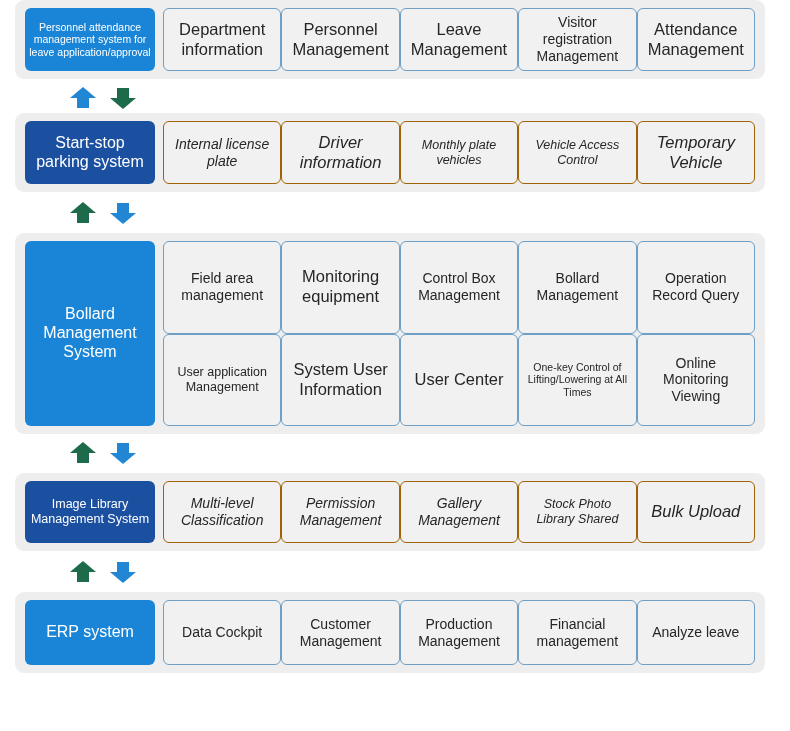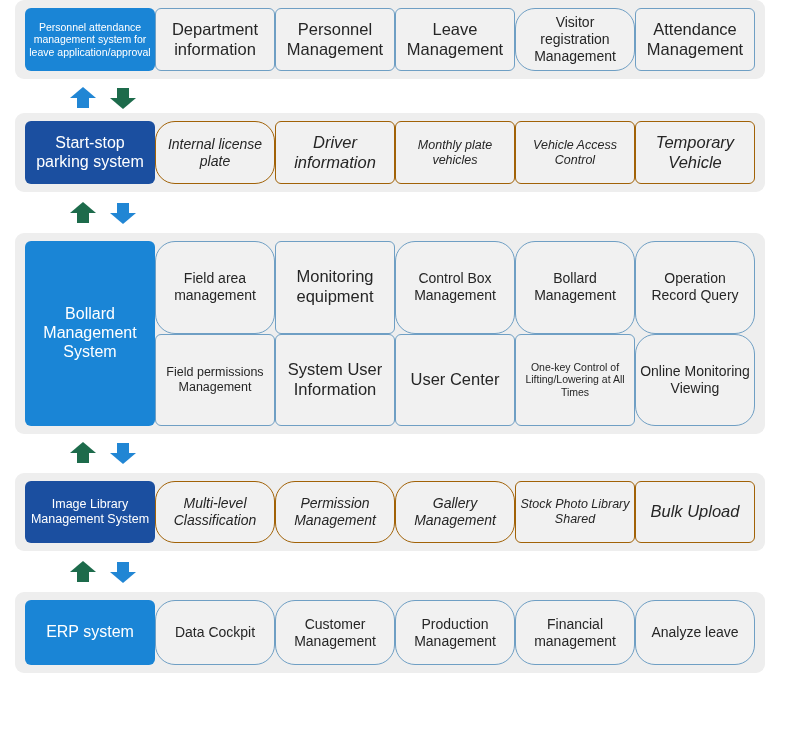--- a/index.html
+++ b/index.html
@@ -44,20 +44,21 @@
     line-height: 1.18;
     padding: 3px 4px;
   }
   .sys-header.bright { background: #1a85d6; }
   .sys-header.navy   { background: #1b4fa0; }
 
   
   .cards {
     flex: 1 1 auto;
     display: grid;
+    margin-left: 8px;
   }
   .cards.one-row { grid-template-columns: repeat(5, 1fr); grid-template-rows: 1fr; }
   .cards.two-row { grid-template-columns: repeat(5, 1fr); grid-template-rows: 1fr 1fr; }
 
   .card {
     background: #f1f1f1;
     border-radius: 6px;
     display: flex;
     align-items: center;
     justify-content: center;
@@ -65,21 +66,21 @@
     line-height: 1.2;
     color: #262626;
     padding: 3px 4px;
   }
   .card.blue-border  { border: 1px solid #6f9fc4; }
   .card.green-border { border: 1px solid #a16207; font-style: italic; }
 
   
   .t-xs  { font-size: 10.5px; }
   .t-sm  { font-size: 12.5px; }
-  .t-md  { font-size: 14px; border-radius: 20px; }
+  .t-md  { font-size: 14px; }
   .t-lg  { font-size: 16.5px; }
   .t-xl  { font-size: 16px; }
 
   
   .arrows {
     position: absolute;
     left: 70px;
     display: flex;
     gap: 14px;
     align-items: center;
@@ -162,21 +163,21 @@
   </div>
 
   <div class="panel" style="top:233px; height:201px;">
     <div class="sys-header bright t-xl">Bollard Management System</div>
     <div class="cards two-row">
       <div class="card blue-border t-md">Field area management</div>
       <div class="card blue-border t-lg">Monitoring equipment</div>
       <div class="card blue-border t-md">Control Box Management</div>
       <div class="card blue-border t-md">Bollard Management</div>
       <div class="card blue-border t-md">Operation Record Query</div>
-      <div class="card blue-border t-sm">Field permissions Management</div>
+      <div class="card blue-border t-sm">User application Management</div>
       <div class="card blue-border t-lg">System User Information</div>
       <div class="card blue-border t-lg">User Center</div>
       <div class="card blue-border t-xs">One-key Control of Lifting/Lowering at All Times</div>
       <div class="card blue-border t-md">Online Monitoring Viewing</div>
     </div>
   </div>
 
   <div class="arrows" style="top:441px;">
     <span class="arrow up c-green">
         <span class="head"></span>

